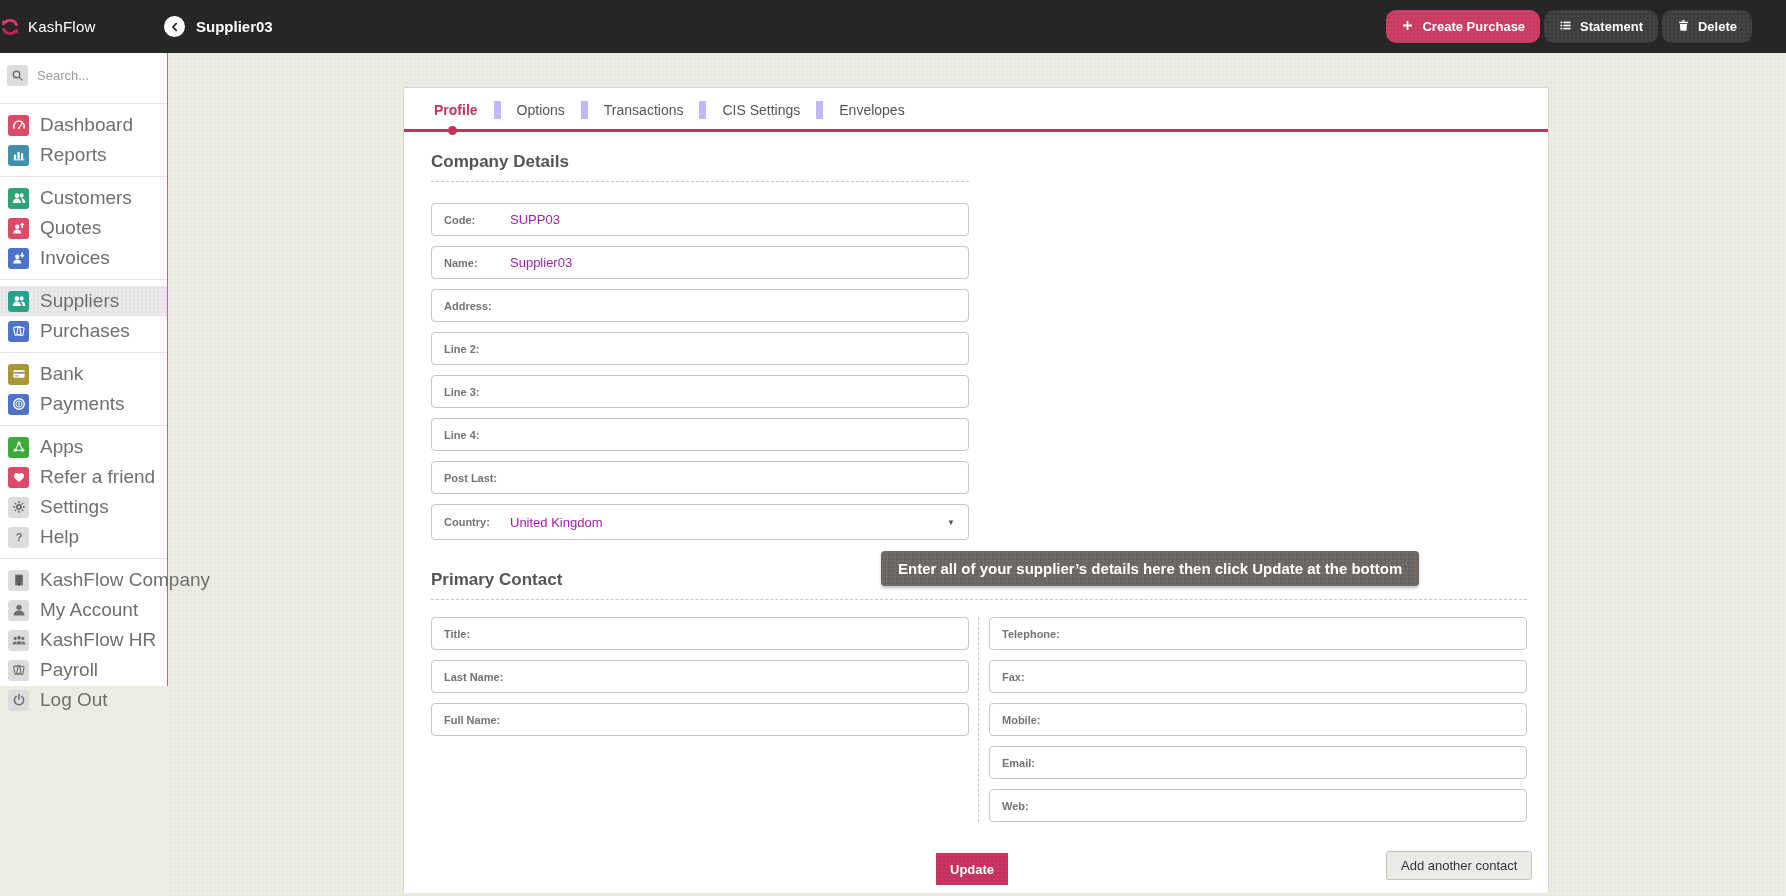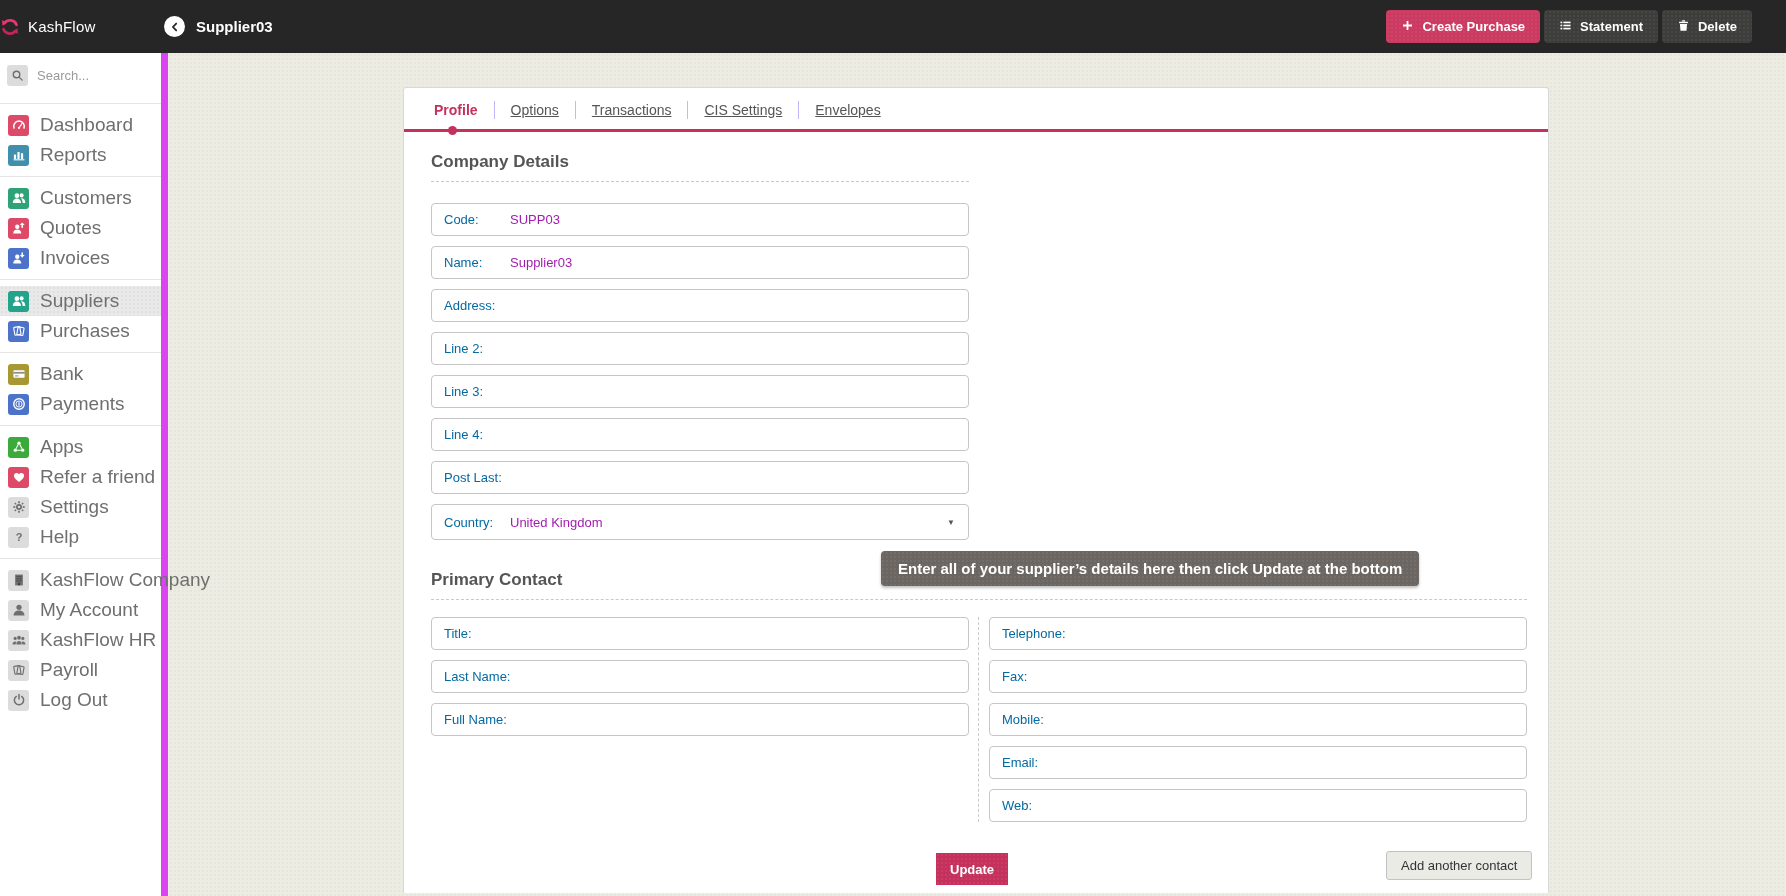--- a/index.html
+++ b/index.html
@@ -14,27 +14,27 @@
   .brand-name { color:#fff; font-size:15px; letter-spacing:.2px; }
   .back-btn { width:21px; height:21px; border-radius:50%; background:#fff;
     display:flex; align-items:center; justify-content:center; margin-left:14px; cursor:pointer; }
   .back-btn svg { width:12px; height:12px; }
   .page-title { color:#fff; font-size:15px; font-weight:bold; margin-left:11px; }
   .topbar-actions { margin-left:auto; margin-right:34px; display:flex; gap:4px; }
   .tb-btn { height:33px; display:flex; align-items:center; padding:0 15px;
     color:#fff; font-size:13px; font-weight:bold; border:none; cursor:pointer;
     background:#3d3d3c;
     background-image:radial-gradient(rgba(255,255,255,.05) 1px, transparent 1px);
-    background-size:4px 4px; border-radius:4px; }
+    background-size:4px 4px; border-radius:10px; }
   .tb-btn.primary { background-color:#cb3a60; }
   .tb-btn svg { width:13px; height:13px; margin-right:8px; fill:#fff; }
 
   
-  .sidebar { position:absolute; left:0; top:53px; width:168px; height:843px;
-    background:#ffffff; border-right:7px solid #d946ef; z-index:20; }
+  .sidebar { position:absolute; left:0; top:53px; width:168px; height:633px;
+    background:#ffffff; border-right:1px solid #d946ef; z-index:20; }
   .search-row { display:flex; align-items:center; height:44px; padding-left:7px; }
   .search-iconbox { width:21px; height:21px; border-radius:3px; background:#dcdcdc;
     color:#6f6f6f; display:flex; align-items:center; justify-content:center; }
   .search-iconbox svg { width:13px; height:13px; }
   .search-input { border:none; outline:none; background:transparent; margin-left:9px;
     font-size:13px; color:#666; width:110px; font-family:"Liberation Sans",sans-serif; }
   .search-input::placeholder { color:#9a9a9a; }
   .sb-div { border-top:1px solid #e4e4e4; margin:6px 0; }
   .sb-item { display:flex; align-items:center; height:30px; padding-left:8px;
     cursor:pointer; }
@@ -51,38 +51,38 @@
     background:#edece2;
     background-image:radial-gradient(rgba(0,0,0,.022) 1px, transparent 1px);
     background-size:4px 4px; }
   .card { position:absolute; left:234px; top:34px; width:1146px; height:806px;
     background:#fff; border:1px solid #d9d9d7; border-bottom:none;
     border-radius:3px 3px 0 0; }
 
   .tabs-row { display:flex; align-items:center; height:43px; padding-left:14px; }
   .tab { padding:0 16px; height:18px; line-height:18px; font-size:14px; color:#555;
     cursor:pointer; white-space:nowrap; }
-  .tab:not(:first-child) { border-left:1px solid #c4b5fd;text-decoration:underline; }
+  .tab:not(:first-child) { border-left:7px solid #c4b5fd; }
   .tab.active { color:#c5315d; font-weight:bold; }
   .tab-line { position:absolute; left:0; top:41px; width:100%; height:3px;
     background:#c5315d; }
   .tab-dot { position:absolute; left:44px; top:38px; width:9px; height:9px;
     border-radius:50%; background:#c5315d; }
 
   .sec { position:absolute; left:27px; }
   .sec h2 { font-size:17px; line-height:22px; color:#555; }
   .dash { border-bottom:1px dashed #c9c9c9; margin-top:8px; }
   .sec-company { top:63px; width:538px; }
   .sec-contact { top:481px; width:1096px; }
 
   .rows { margin-top:21px; display:flex; flex-direction:column; gap:10px; }
   .frow { position:relative; display:flex; align-items:center; height:33px;
     border:1px solid #c6c6c6; border-radius:4px; background:#fff; padding-left:12px; }
   .frow.select-row { height:36px; }
-  .flabel { font-size:13px; color:#0369a1; flex:none; }
+  .flabel { font-size:11px; color:#737373; flex:none;font-weight:bold; }
   .sec-company .flabel { width:66px; }
   .sec-contact .flabel { margin-right:10px; }
   .fvalue { border:none; outline:none; background:transparent; font-size:13px;
     color:#a21caf; flex:1; height:100%; font-family:Liberation Sans, sans-serif; padding:0; }
   .select-arrow { position:absolute; right:13px; font-size:8px; color:#555; }
 
   .contact-cols { display:flex; margin-top:17px; }
   .col { width:538px; display:flex; flex-direction:column; gap:10px; }
   .col-div { width:20px; align-self:stretch; position:relative; }
   .col-div::after { content:""; position:absolute; left:9px; top:0; bottom:0;

